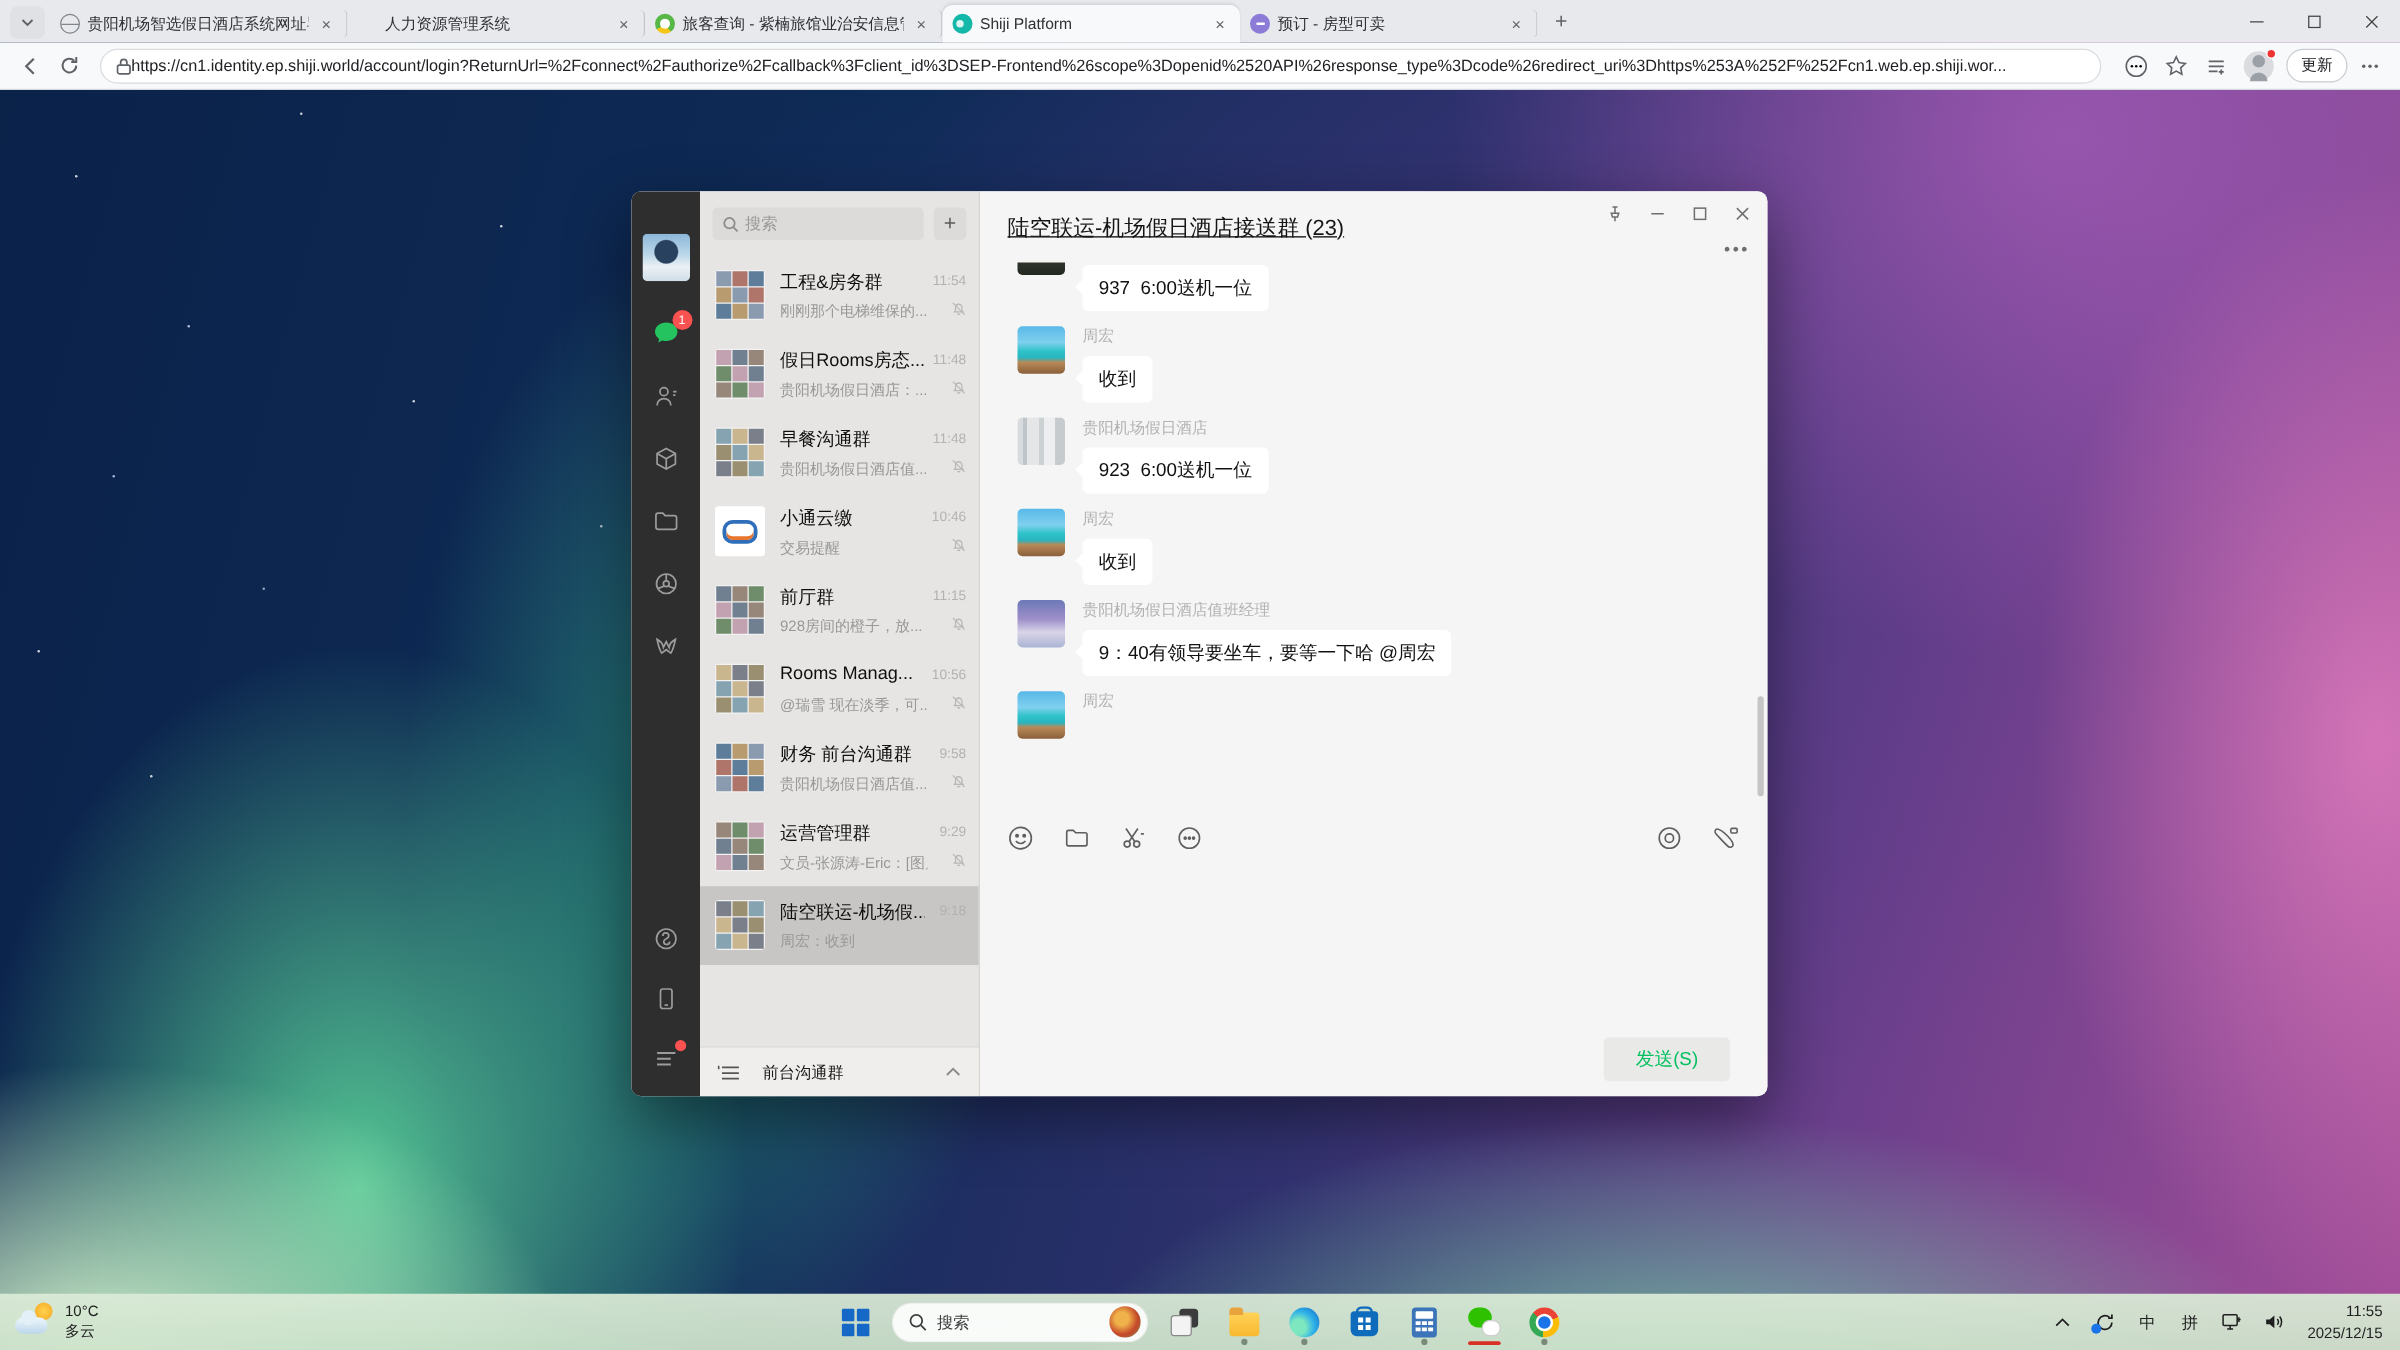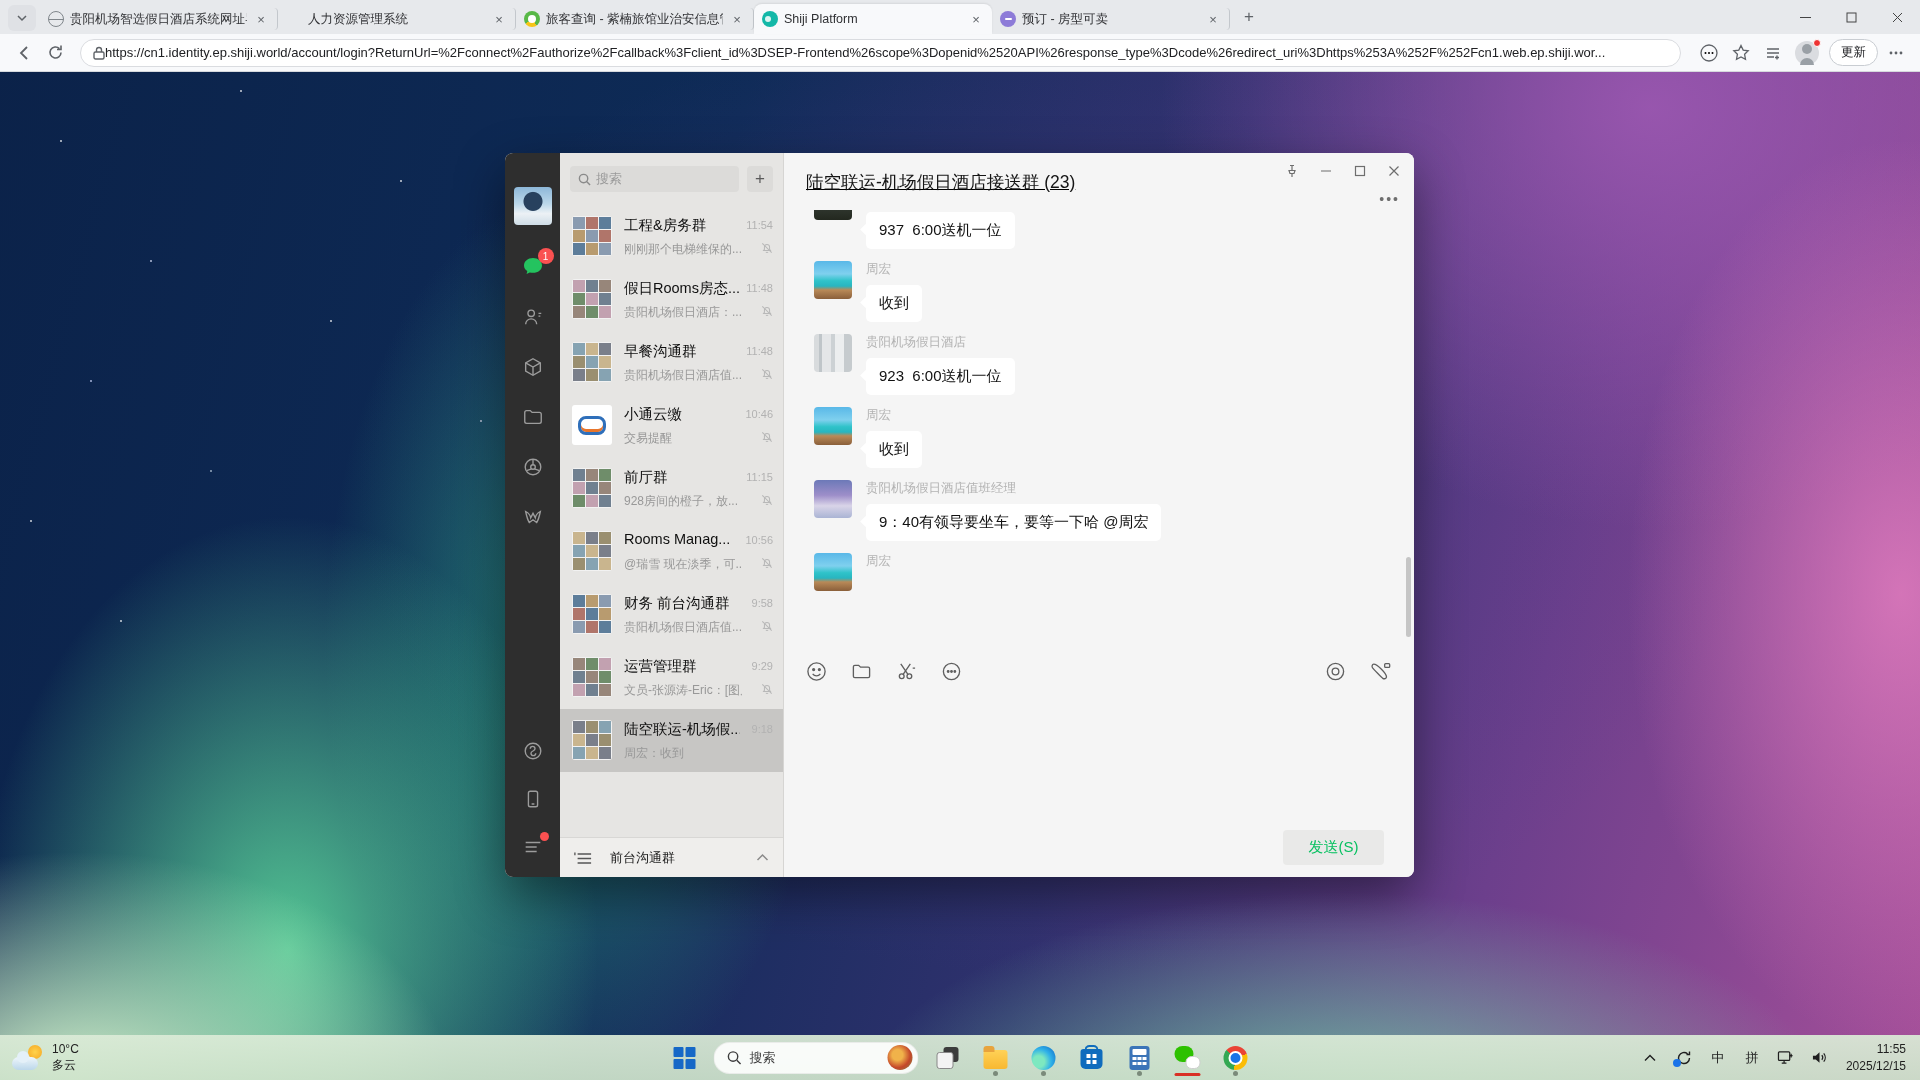--- a/index.html
+++ b/index.html
@@ -113,21 +113,21 @@
   .msg-divider .dtext{font-size:12px;color:#b1b1b1;}
   .wx-toolbar{height:40px;flex:none;display:flex;align-items:center;padding:0 22px;gap:24px;color:#5f5f5f;}
   .wx-toolbar .spacer{flex:1;}
   .wx-input{flex:1;}
   .wx-sendrow{flex:none;height:60px;display:flex;justify-content:flex-end;align-items:center;padding-right:30px;}
   .sendbtn{width:101px;height:35px;border-radius:4px;background:#e9e9e8;color:#07c160;font-size:15px;display:flex;align-items:center;justify-content:center;}
   .wx-scroll{position:absolute;right:3px;top:404px;width:5px;height:80px;border-radius:3px;background:#c5c5c5;}
 
   
   .taskbar{position:absolute;left:0;top:1035px;width:1920px;height:45px;background:linear-gradient(rgba(219,235,215,.93),rgba(206,227,203,.93));display:flex;align-items:center;}
-  .weather{position:absolute;left:12px;display:flex;align-items:center;gap:8px;color:#222;}
+  .weather{position:absolute;left:12px;display:flex;align-items:flex-start;gap:8px;color:#222;}
   .wicon{position:relative;width:32px;height:26px;}
   .wicon .sun{position:absolute;right:2px;top:0;width:14px;height:14px;border-radius:50%;background:radial-gradient(#ffd34d,#f5a623);}
   .wicon .cloud{position:absolute;left:0;bottom:1px;width:26px;height:13px;border-radius:8px;background:linear-gradient(#eef6fb,#bcd7ea);}
   .wicon .cloud::before{content:"";position:absolute;left:5px;top:-6px;width:12px;height:12px;border-radius:50%;background:#e4f0f8;}
   .wtext{font-size:12px;line-height:1.3;}
   .tb-center{position:absolute;left:50%;transform:translateX(-50%);display:flex;align-items:center;gap:10px;height:100%;}
   .startbtn{width:38px;height:38px;display:flex;align-items:center;justify-content:center;border-radius:5px;}
   .start-logo{display:grid;grid-template-columns:10px 10px;grid-template-rows:10px 10px;gap:2px;}
   .start-logo i{background:#1668c7;border-radius:1px;}
   .tsearch{width:205px;height:32px;border-radius:16px;background:rgba(255,255,255,.88);border:1px solid rgba(0,0,0,.06);display:flex;align-items:center;padding:0 5px 0 12px;gap:8px;color:#444;}

